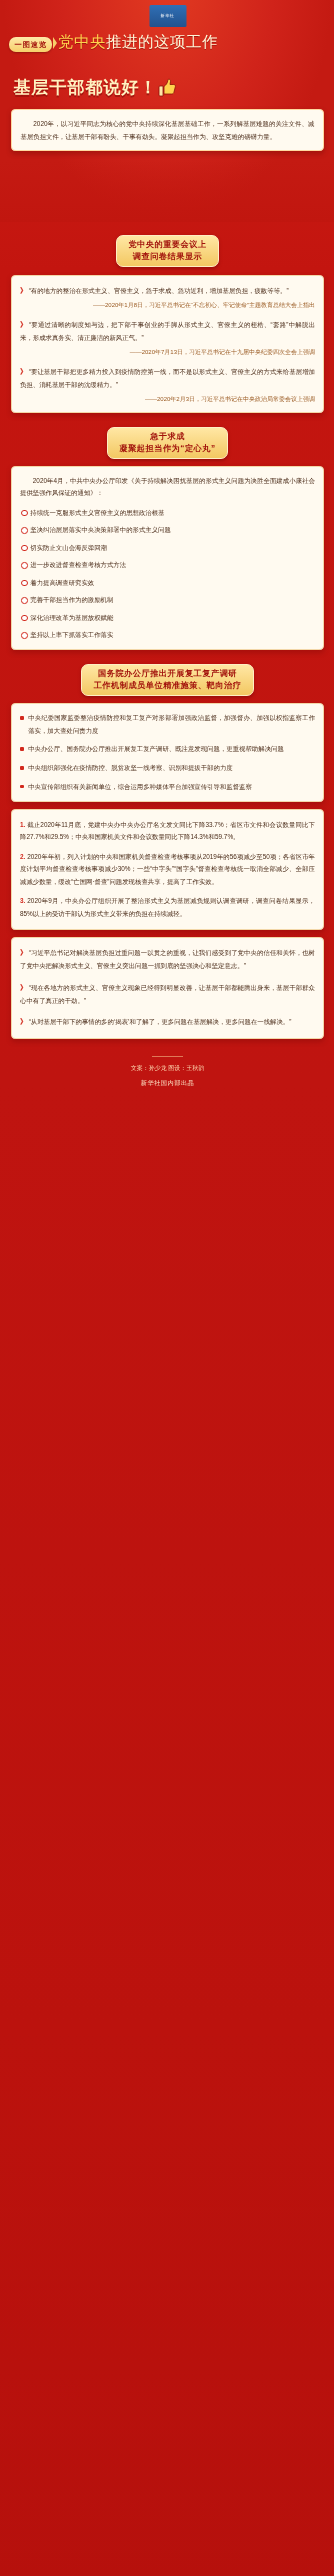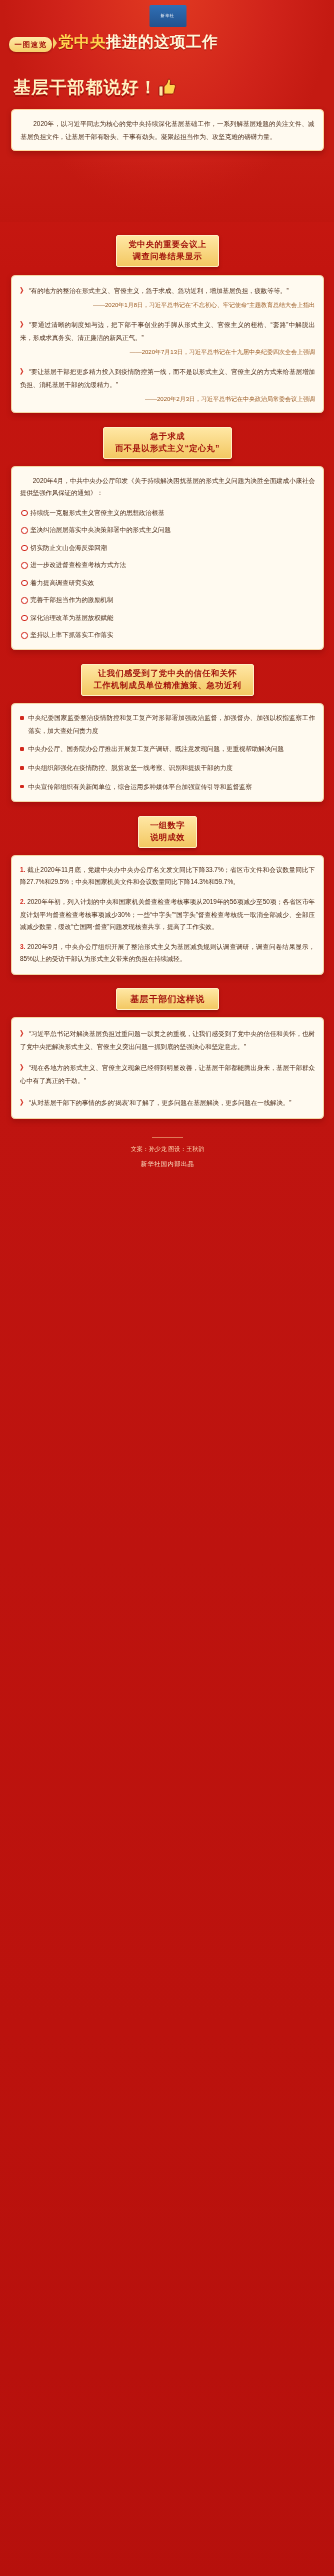--- a/index.html
+++ b/index.html
@@ -50,21 +50,21 @@
     padding:2.6px 5.2px;border-radius:7px;
     letter-spacing:1px;
     box-shadow:0 1px 2.1px rgba(0,0,0,.25);
   }
   .ribbon:after{
     content:"";position:absolute;right:-4.1px;top:0;border-left:4.1px solid #f6cf6a;
     border-top:6.7px solid transparent;border-bottom:6.7px solid transparent;
   }
   .headline{
     position:absolute;top:33px;left:58px;right:10.3px;
-    font-size:15.5px;font-weight:bold;line-height:1.2;
+    font-size:15.5px;font-weight:normal;line-height:1.2;
     color:#fff7d8;
     text-shadow:0 1px 0 rgba(120,8,4,.55);
     letter-spacing:0.5px;
   }
   .headline .hl-strong{color:#ffd24d;}
   .subline{
     position:absolute;top:76px;left:13.4px;right:28px;
     font-size:17px;font-weight:bold;
     color:#fff2c0;
     letter-spacing:1px;
@@ -98,21 +98,21 @@
     width:100%;
     text-align:center;
   }
   .sec-title .band{
     display:inline-block;
     background:linear-gradient(180deg,#ffe7a4,#f3c862);
     color:#a2130c;
     font-size:8.8px;font-weight:bold;
     letter-spacing:0.5px;
     padding:3.6px 13.4px;
-    border-radius:2px;
+    border-radius:7px;
     line-height:1.45;
     box-shadow:0 1.5px 3.1px rgba(90,5,2,.35);
     border:0.5px solid #ffeec3;
   }
   .sec-title .band.two-line{padding:3.1px 11.3px;font-size:8.2px;}
   .sec-title .band span{display:block;}
   .card{
     background:#fffaf0;
     border:0.5px solid #f3d7a8;
     border-radius:4.1px;
@@ -239,86 +239,75 @@
         <span class="q-mark">》</span><span>“要让基层干部把更多精力投入到疫情防控第一线，而不是以形式主义、官僚主义的方式来给基层增加负担、消耗基层干部的沈缓精力。”</span>
         <span class="attrib">——2020年2月3日，习近平总书记在中央政治局常委会议上强调</span>
       </p>
     </div>
   </div>
 
   <div class="section">
     <div class="sec-title">
       <div class="band two-line">
         <span>急于求成</span>
-        <span>而不是以形式主义“定心丸”</span>
+        <span>凝聚起担当作为“定心丸”</span>
       </div>
     </div>
     <div class="card">
       <p class="para indent">2020年4月，中共中央办公厅印发《关于持续解决困扰基层的形式主义问题为决胜全面建成小康社会提供坚强作风保证的通知》：</p>
       <ul class="clist">
         <li>持续统一克服形式主义官僚主义的思想政治根基</li>
         <li>坚决纠治层层落实中央决策部署中的形式主义问题</li>
         <li>切实防止文山会海反弹回潮</li>
         <li>进一步改进督查检查考核方式方法</li>
         <li>着力提高调查研究实效</li>
         <li>完善干部担当作为的激励机制</li>
         <li>深化治理改革为基层放权赋能</li>
         <li>坚持以上率下抓落实工作落实</li>
       </ul>
     </div>
   </div>
 
   <div class="section">
     <div class="sec-title">
       <div class="band two-line">
-        <span>让我们感受到了党中央的信任和关怀</span>
-        <span>工作机制成员单位精准施策、急功近利</span>
+        <span>国务院办公厅推出开展复工复产调研</span>
+        <span>工作机制成员单位精准施策、靶向治疗</span>
       </div>
     </div>
     <div class="card">
       <ul class="dlist">
         <li>中央纪委国家监委整治疫情防控和复工复产对形部署加强政治监督，加强督办、加强以权指监察工作落实，加大查处问责力度</li>
         <li>中央办公厅、国务院办公厅推出开展复工复产调研、既注意发现问题，更重视帮助解决问题</li>
         <li>中央组织部强化在疫情防控、脱贫攻坚一线考察、识别和提拔干部的力度</li>
         <li>中央宣传部组织有关新闻单位，综合运用多种媒体平台加强宣传引导和监督监察</li>
       </ul>
     </div>
   </div>
 
   <div class="section">
-    <div class="sec-title">
-      <div class="band two-line">
-        <span>一组数字</span>
-        <span>说明成效</span>
-      </div>
-    </div>
     <div class="card">
       <ul class="nlist">
         <li>
           <span class="num">1.</span>
           <span>截止2020年11月底，党建中央办中央办公厅名文发文同比下降33.7%；省区市文件和会议数量同比下降27.7%和29.5%；中央和国家机关文件和会议数量同比下降14.3%和59.7%。</span>
         </li>
         <li>
           <span class="num">2.</span>
           <span>2020年年初，列入计划的中央和国家机关督查检查考核事项从2019年的56项减少至50项；各省区市年度计划平均督查检查考核事项减少30%；一些“中字头”“国字头”督查检查考核统一取消全部减少、全部压减减少数量，缓改“亡国网·督查”问题发现核查共享，提高了工作实效。</span>
         </li>
         <li>
           <span class="num">3.</span>
           <span>2020年9月，中央办公厅组织开展了整治形式主义为基层减负规则认调查调研，调查问卷结果显示，85%以上的受访干部认为形式主义带来的负担在持续减轻。</span>
         </li>
       </ul>
     </div>
   </div>
 
   <div class="section">
-    <div class="sec-title">
-      <div class="band">
-        <span>基层干部们这样说</span>
-      </div>
-    </div>
     <div class="card">
       <p class="quote">
         <span class="q-mark">》</span><span>“习近平总书记对解决基层负担过重问题一以贯之的重视，让我们感受到了党中央的信任和关怀，也树了党中央把解决形式主义、官僚主义突出问题一抓到底的坚强决心和坚定意志。”</span>
       </p>
       <p class="quote">
         <span class="q-mark">》</span><span>“现在各地方的形式主义、官僚主义现象已经得到明显改善，让基层干部都能腾出身来，基层干部群众心中有了真正的干劲。”</span>
       </p>
       <p class="quote">
         <span class="q-mark">》</span><span>“从对基层干部下的事情的多的‘揭表’和了解了，更多问题在基层解决，更多问题在一线解决。”</span>
       </p>

